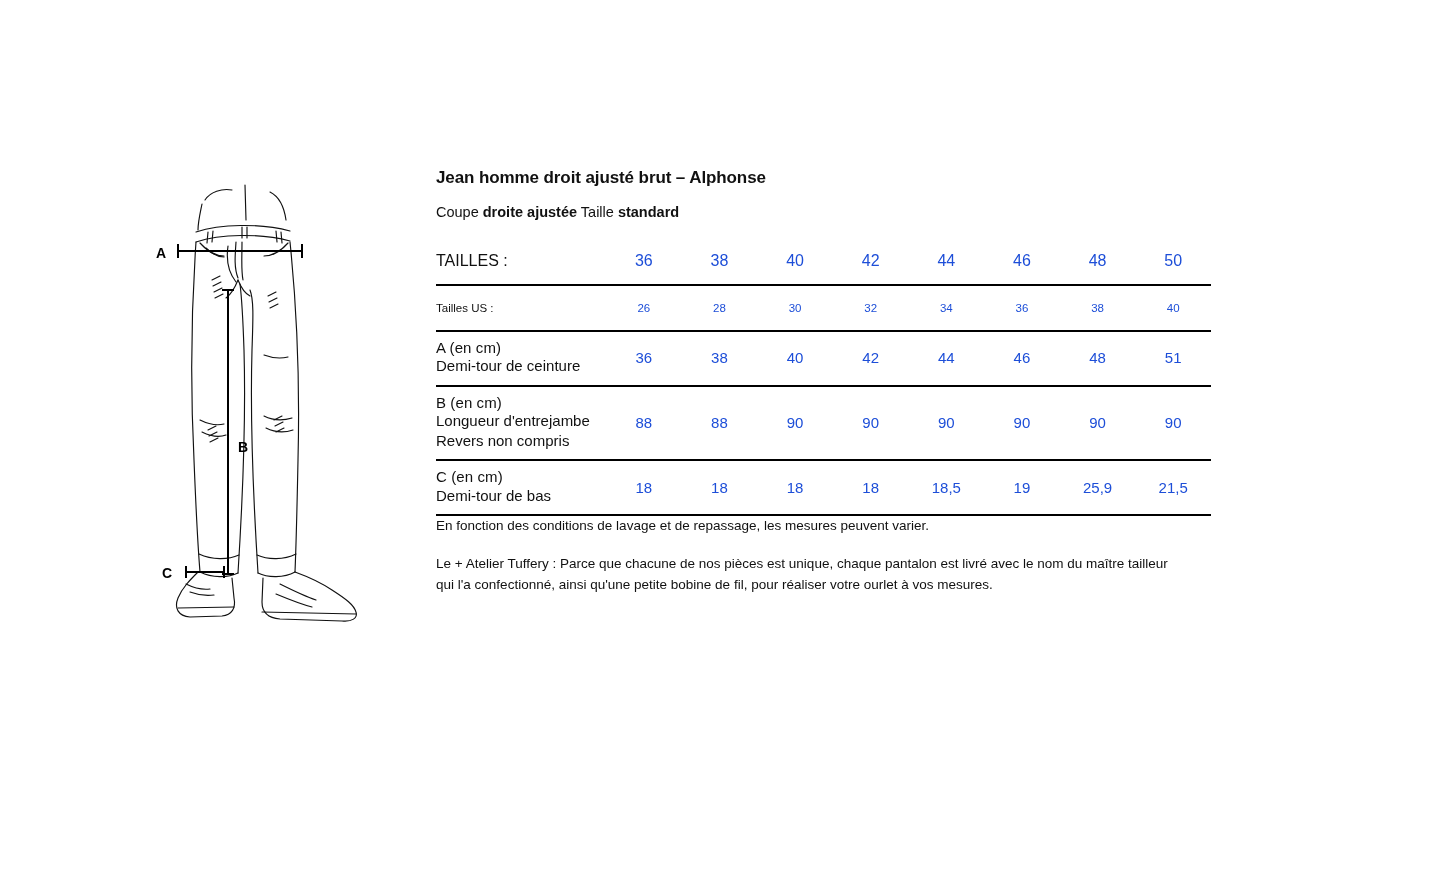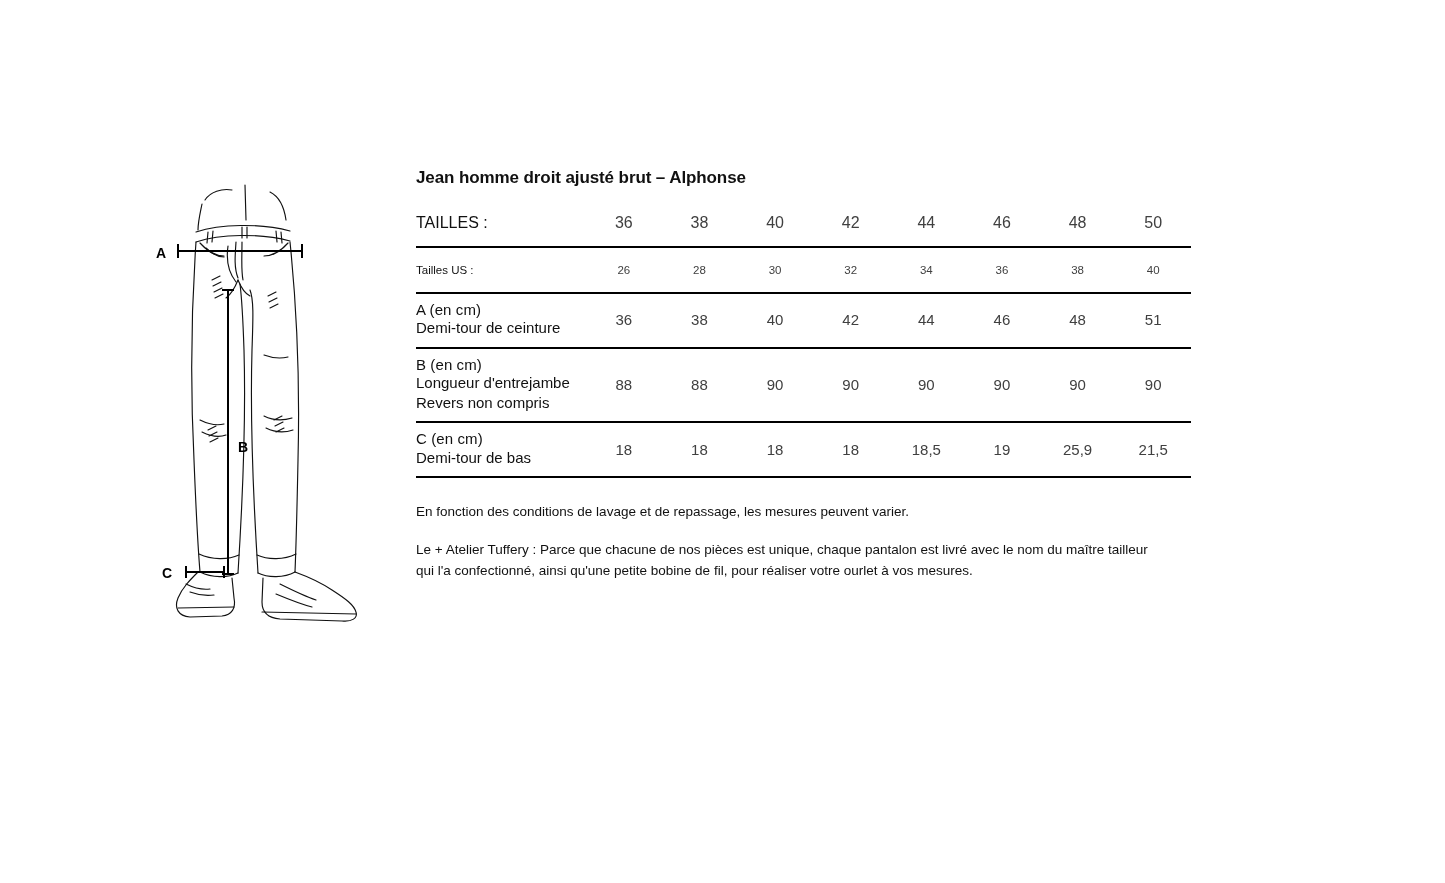--- a/index.html
+++ b/index.html
@@ -22,21 +22,21 @@
     left: 150px;
     top: 180px;
     width: 260px;
     height: 460px;
   }
   #illustration svg { display: block; }
 
   
   #content {
     position: absolute;
-    left: 416px;
+    left: 436px;
     top: 168px;
     width: 775px;
   }
 
   #doc-title {
     font-size: 17px;
     font-weight: bold;
     letter-spacing: -0.1px;
     margin: 0 0 16px 0;
     color: #111;
@@ -55,21 +55,21 @@
   }
   .label-cell {
     width: 170px;
     flex: 0 0 170px;
     padding: 6px 0 7px 0;
   }
   .val-cell {
     flex: 1 1 0;
     text-align: center;
     font-size: 15px;
-    color: #404040;
+    color: #1d4ed8;
   }
   .row-head .val-cell { font-size: 16px; }
   .row-head .label-cell { font-size: 16px; padding-bottom: 14px; padding-top: 10px;}
   .row-head .val-cell { padding-bottom: 14px; padding-top: 10px;}
 
   .row-us { min-height: 44px; }
   .row-us .label-cell { font-size: 11.5px; padding: 12px 0 12px 0; }
   .row-us .val-cell { font-size: 11.5px; padding: 12px 0 12px 0; }
 
   .meas-label-main {
@@ -82,21 +82,20 @@
     font-size: 15px;
     display: block;
     line-height: 1.35;
     color: #111;
   }
   .row-meas { padding: 0; }
   .row-meas .label-cell { padding: 7px 0 8px 0; }
   .row-meas .val-cell { font-size: 15px; padding: 7px 0 8px 0; }
 
   #notes {
-    margin-top: 24px;
   }
   #note-1 {
     font-size: 13.5px;
     line-height: 1.5;
     margin: 0 0 18px 0;
   }
   #note-2 {
     font-size: 13.5px;
     line-height: 1.55;
     margin: 0;
@@ -188,20 +187,23 @@
     <text x="6" y="78" font-family="Liberation Sans, sans-serif" font-size="14" font-weight="bold" fill="#000">A</text>
     <text x="88" y="272" font-family="Liberation Sans, sans-serif" font-size="14" font-weight="bold" fill="#000">B</text>
     <text x="12" y="398" font-family="Liberation Sans, sans-serif" font-size="14" font-weight="bold" fill="#000">C</text>
   </svg>
 </div>
 
 <div id="content">
 
   <h1 id="doc-title">Jean homme droit ajusté brut – Alphonse</h1>
 
+  <p id="subtitle">
+    <span>Coupe </span><b>droite ajustée</b><span> Taille </span><b>standard</b>
+  </p>
 
   <div id="size-table">
 
     <div class="row row-head">
       <div class="label-cell">TAILLES :</div>
       <div class="val-cell">36</div>
       <div class="val-cell">38</div>
       <div class="val-cell">40</div>
       <div class="val-cell">42</div>
       <div class="val-cell">44</div>

